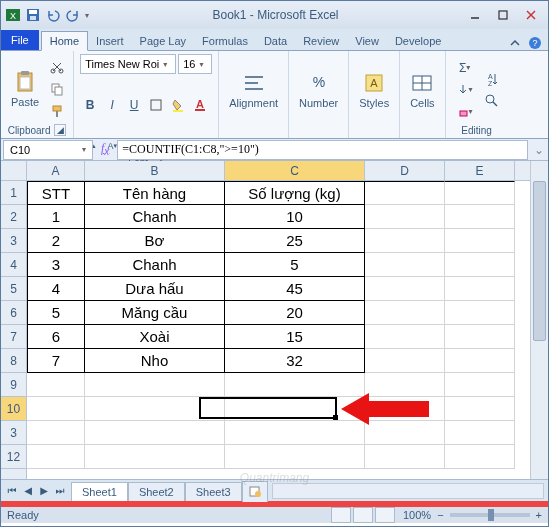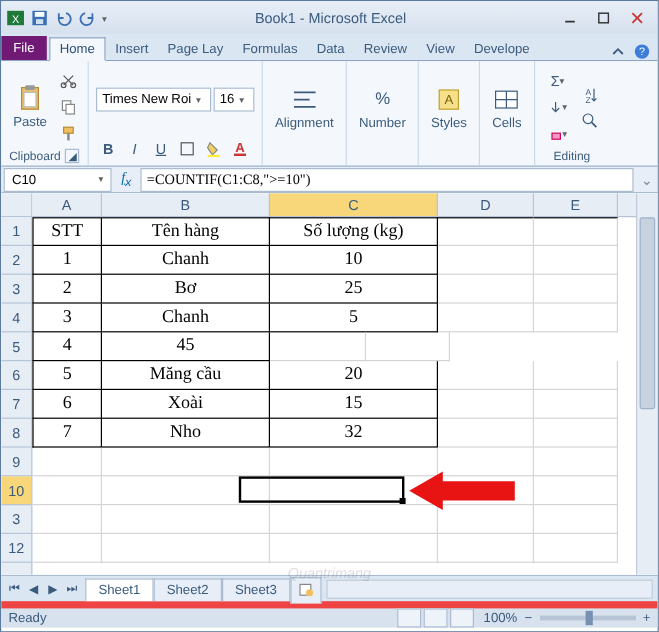--- a/index.html
+++ b/index.html
@@ -7,53 +7,53 @@
   
   .titlebar { height: 28px; background: linear-gradient(#e8eef7,#d5e0ee); display: flex; align-items: center; padding: 0 4px; font-size: 12px; }
   .titlebar .qat { display: flex; gap: 4px; align-items: center; }
   .titlebar .qat svg, .titlebar .qat .qicon { width: 16px; height: 16px; }
   .titlebar .titletext { flex: 1; text-align: center; color: #3b5b7d; }
   .titlebar .wincontrols { display: flex; gap: 2px; }
   .titlebar .wincontrols div { width: 26px; height: 18px; display: flex; align-items: center; justify-content: center; border: 1px solid transparent; }
   
   .tabs { height: 22px; background: #dbe6f3; display: flex; font-size: 11px; align-items: flex-end; border-bottom: 1px solid #8ba4c3; }
   .tabs .tab { padding: 3px 8px; color: #3b5b7d; cursor: pointer; }
-  .tabs .tab.file { background: #701a75; color: #fff; border-radius: 0; padding: 4px 10px; margin-right: 2px; }
+  .tabs .tab.file { background: #1d4ed8; color: #fff; border-radius: 0; padding: 4px 10px; margin-right: 2px; }
   .tabs .tab.active { background: #f4f8fc; border: 1px solid #8ba4c3; border-bottom: 1px solid #f4f8fc; margin-bottom: -1px; color: #2b4f76; }
   .tabs .tabright { margin-left: auto; display:flex; gap:6px; padding-right:6px; align-items:center; }
   .tabs .tabright div { width:14px; height:14px; }
   
   .ribbon { height: 88px; background: #f4f8fc; display: flex; font-size: 11px; border-bottom: 1px solid #8ba4c3; }
   .rgroup { border-right: 1px solid #cdd9e9; padding: 3px 6px 2px 6px; display: flex; flex-direction: column; justify-content: space-between; }
   .rgroup .glabel { text-align: center; color: #3b5b7d; font-size: 10px; display:flex; justify-content:center; align-items:center; gap:2px; }
   .rgroup .gcontent { flex:1; display:flex; align-items:center; gap:4px; }
   .bigbtn { display:flex; flex-direction:column; align-items:center; gap:2px; color:#3b5b7d; padding:2px 4px; }
   .bigbtn svg { width:24px; height:24px; }
-  .fontctl { display:flex; flex-direction:column; gap:21px;margin-top:19px; }
+  .fontctl { display:flex; flex-direction:column; gap:21px; }
   .fontrow { display:flex; gap:2px; }
   .fontbox { height:20px; border:1px solid #a9bcd3; background:#fff; font-size:11px; display:flex; align-items:center; padding:0 4px; gap:4px; }
   .fontbox.name { width:96px; }
   .fontbox.size { width:34px; }
   .ibtn { width:20px; height:20px; border:1px solid transparent; display:flex; align-items:center; justify-content:center; font-size:12px; color:#3b5b7d; }
   .smallcol { display:flex; flex-direction:column; gap:2px; }
   
   .namebar { height: 22px; background: #e7eef7; display: flex; align-items:center; font-size: 12px; border-bottom: 1px solid #aabbd0; }
   .namebox { width: 90px; height:20px; margin:1px 2px; background:#fff; border:1px solid #aabbd0; display:flex; align-items:center; padding:0 6px; font-size:11px; justify-content:space-between; }
-  .fxicons { display:flex; gap:4px; padding:0 6px; color:#0369a1; font-style:italic;text-decoration:underline; }
+  .fxicons { display:flex; gap:4px; padding:0 6px; color:#8b5cf6; font-style:italic;text-decoration:underline; }
   .formulabox { flex:1; height:20px; margin:1px 2px; background:#fff; border:1px solid #aabbd0; padding:0 4px; font-size:12px; display:flex; align-items:center; font-family: "Times New Roman", serif; }
   
   .gridwrap { position: relative; overflow: hidden; height: 318px; background:#fff; }
   .corner { position:absolute; left:0; top:0; width:26px; height:20px; background:#e7edf5; border-right:1px solid #b6c4d7; border-bottom:1px solid #b6c4d7; }
   .colheads { position:absolute; left:26px; top:0; right:18px; height:20px; display:flex; background:#e7edf5; border-bottom:1px solid #b6c4d7; }
   .colheads div { border-right:1px solid #b6c4d7; display:flex; align-items:center; justify-content:center; font-size:12px; color:#3b5b7d; }
   .rowheads { position:absolute; left:0; top:20px; width:26px; bottom:0; background:#e7edf5; border-right:1px solid #b6c4d7; }
   .rowheads div { height:24px; border-bottom:1px solid #b6c4d7; display:flex; align-items:center; justify-content:center; font-size:12px; color:#3b5b7d; }
   .cells { position:absolute; left:26px; top:20px; right:18px; bottom:0; }
   .crow { display:flex; height:24px; }
-  .ccell { border-right:1px solid #d4d4d4; border-bottom:1px solid #d4d4d4; font-family:Liberation Serif, serif; font-size:15px; display:flex; align-items:center; justify-content:center; padding:0 4px; }
+  .ccell { border-right:1px solid #d4d4d4; border-bottom:1px solid #d4d4d4; font-family:Liberation Sans, sans-serif; font-size:15px; display:flex; align-items:center; justify-content:center; padding:0 4px; }
   .bordered .ccell { border-right:1px solid #000; border-bottom:1px solid #000; }
   .bordered .ccell:first-child { border-left:1px solid #000; }
   .bordertop .ccell { border-top:1px solid #000; }
   .vscroll { position:absolute; right:0; top:0; width:18px; bottom:0; background:#e7edf5; border-left:1px solid #c0cad8; }
   .vscroll .thumb { position:absolute; left:2px; right:2px; top:20px; height:160px; background:#c7d2e0; border:1px solid #9fb0c8; border-radius:2px; }
   
   .activecell { position:absolute; border:2px solid #000; pointer-events:none; }
   .activecell::after { content:""; position:absolute; right:-3px; bottom:-3px; width:5px; height:5px; background:#000; }
   
   .arrow { position:absolute; }
@@ -379,20 +379,21 @@
       </div>
       <div class="crow bordered">
         <div class="ccell" style="width: 58px; border-right: 1px solid rgb(0, 0, 0); border-bottom: 1px solid rgb(0, 0, 0); border-left: 1px solid rgb(0, 0, 0);">3</div>
         <div class="ccell" style="width: 140px; border-right: 1px solid rgb(0, 0, 0); border-bottom: 1px solid rgb(0, 0, 0);">Chanh</div>
         <div class="ccell" style="width: 140px; border-right: 1px solid rgb(0, 0, 0); border-bottom: 1px solid rgb(0, 0, 0);">5</div>
         <div class="ccell" style="width: 80px; border-right: 1px solid rgb(212, 212, 212); border-bottom: 1px solid rgb(212, 212, 212);"></div>
         <div class="ccell" style="width: 70px; border-right: 1px solid rgb(212, 212, 212); border-bottom: 1px solid rgb(212, 212, 212);"></div>
       </div>
       <div class="crow bordered">
         <div class="ccell" style="width: 58px; border-right: 1px solid rgb(0, 0, 0); border-bottom: 1px solid rgb(0, 0, 0); border-left: 1px solid rgb(0, 0, 0);">4</div>
+        <div class="ccell" style="width: 140px; border-right: 1px solid rgb(0, 0, 0); border-bottom: 1px solid rgb(0, 0, 0);">Dưa hấu</div>
         <div class="ccell" style="width: 140px; border-right: 1px solid rgb(0, 0, 0); border-bottom: 1px solid rgb(0, 0, 0);">45</div>
         <div class="ccell" style="width: 80px; border-right: 1px solid rgb(212, 212, 212); border-bottom: 1px solid rgb(212, 212, 212);"></div>
         <div class="ccell" style="width: 70px; border-right: 1px solid rgb(212, 212, 212); border-bottom: 1px solid rgb(212, 212, 212);"></div>
       </div>
       <div class="crow bordered">
         <div class="ccell" style="width: 58px; border-right: 1px solid rgb(0, 0, 0); border-bottom: 1px solid rgb(0, 0, 0); border-left: 1px solid rgb(0, 0, 0);">5</div>
         <div class="ccell" style="width: 140px; border-right: 1px solid rgb(0, 0, 0); border-bottom: 1px solid rgb(0, 0, 0);">Măng cầu</div>
         <div class="ccell" style="width: 140px; border-right: 1px solid rgb(0, 0, 0); border-bottom: 1px solid rgb(0, 0, 0);">20</div>
         <div class="ccell" style="width: 80px; border-right: 1px solid rgb(212, 212, 212); border-bottom: 1px solid rgb(212, 212, 212);"></div>
         <div class="ccell" style="width: 70px; border-right: 1px solid rgb(212, 212, 212); border-bottom: 1px solid rgb(212, 212, 212);"></div>

